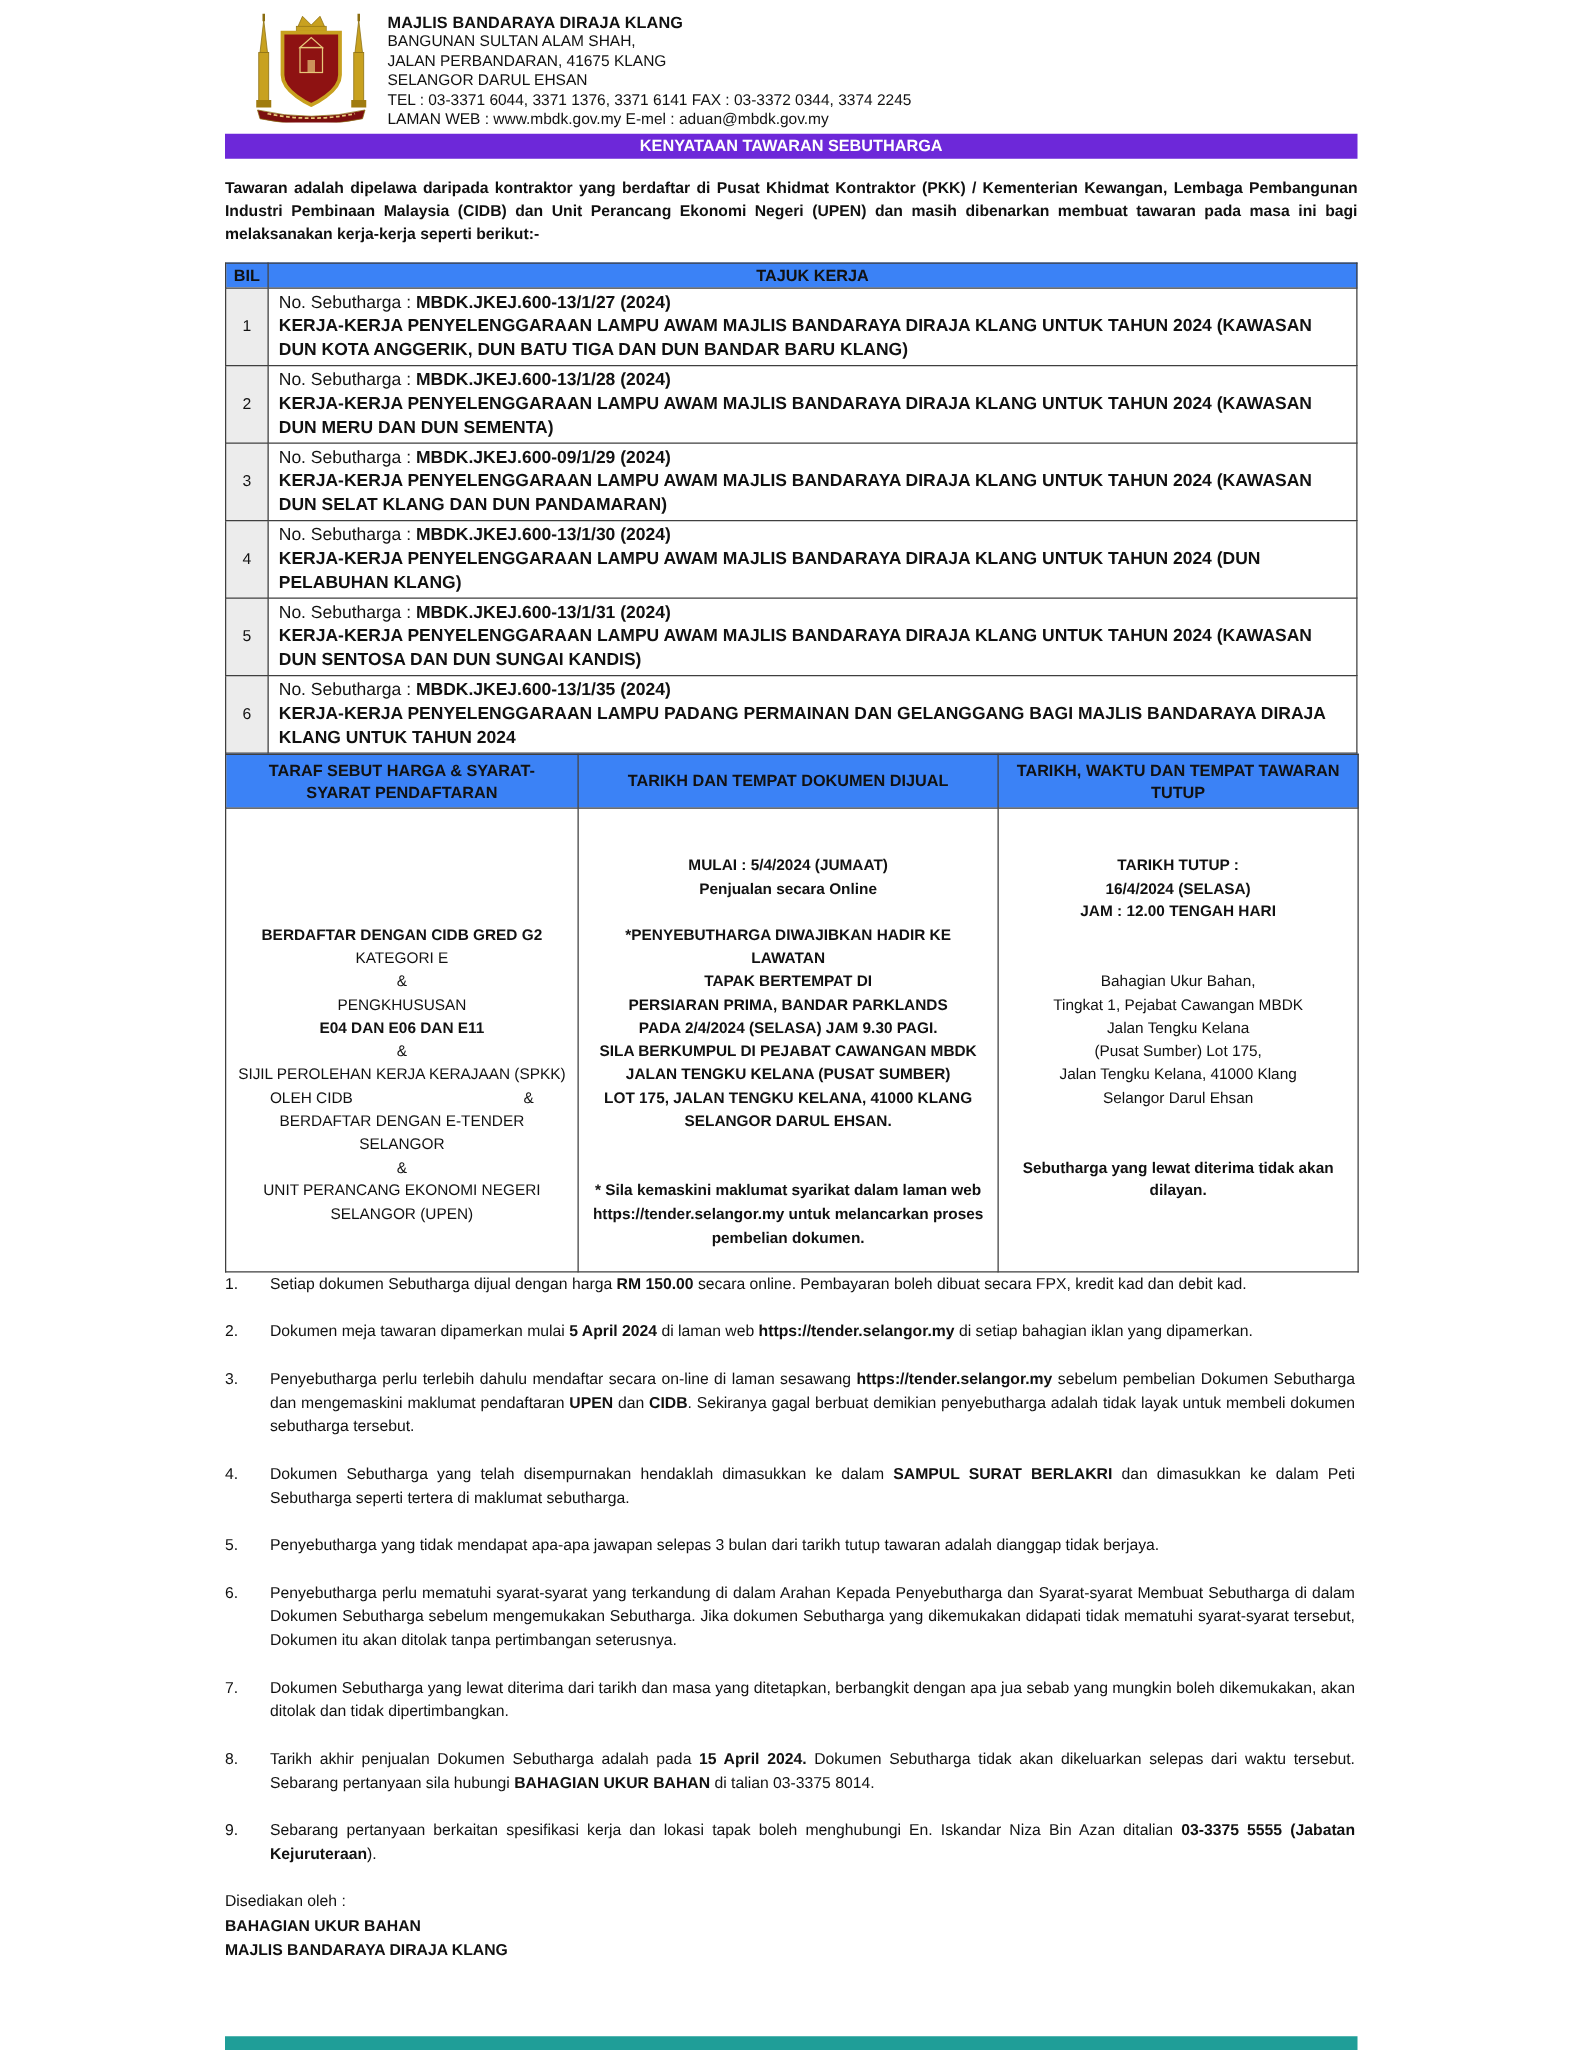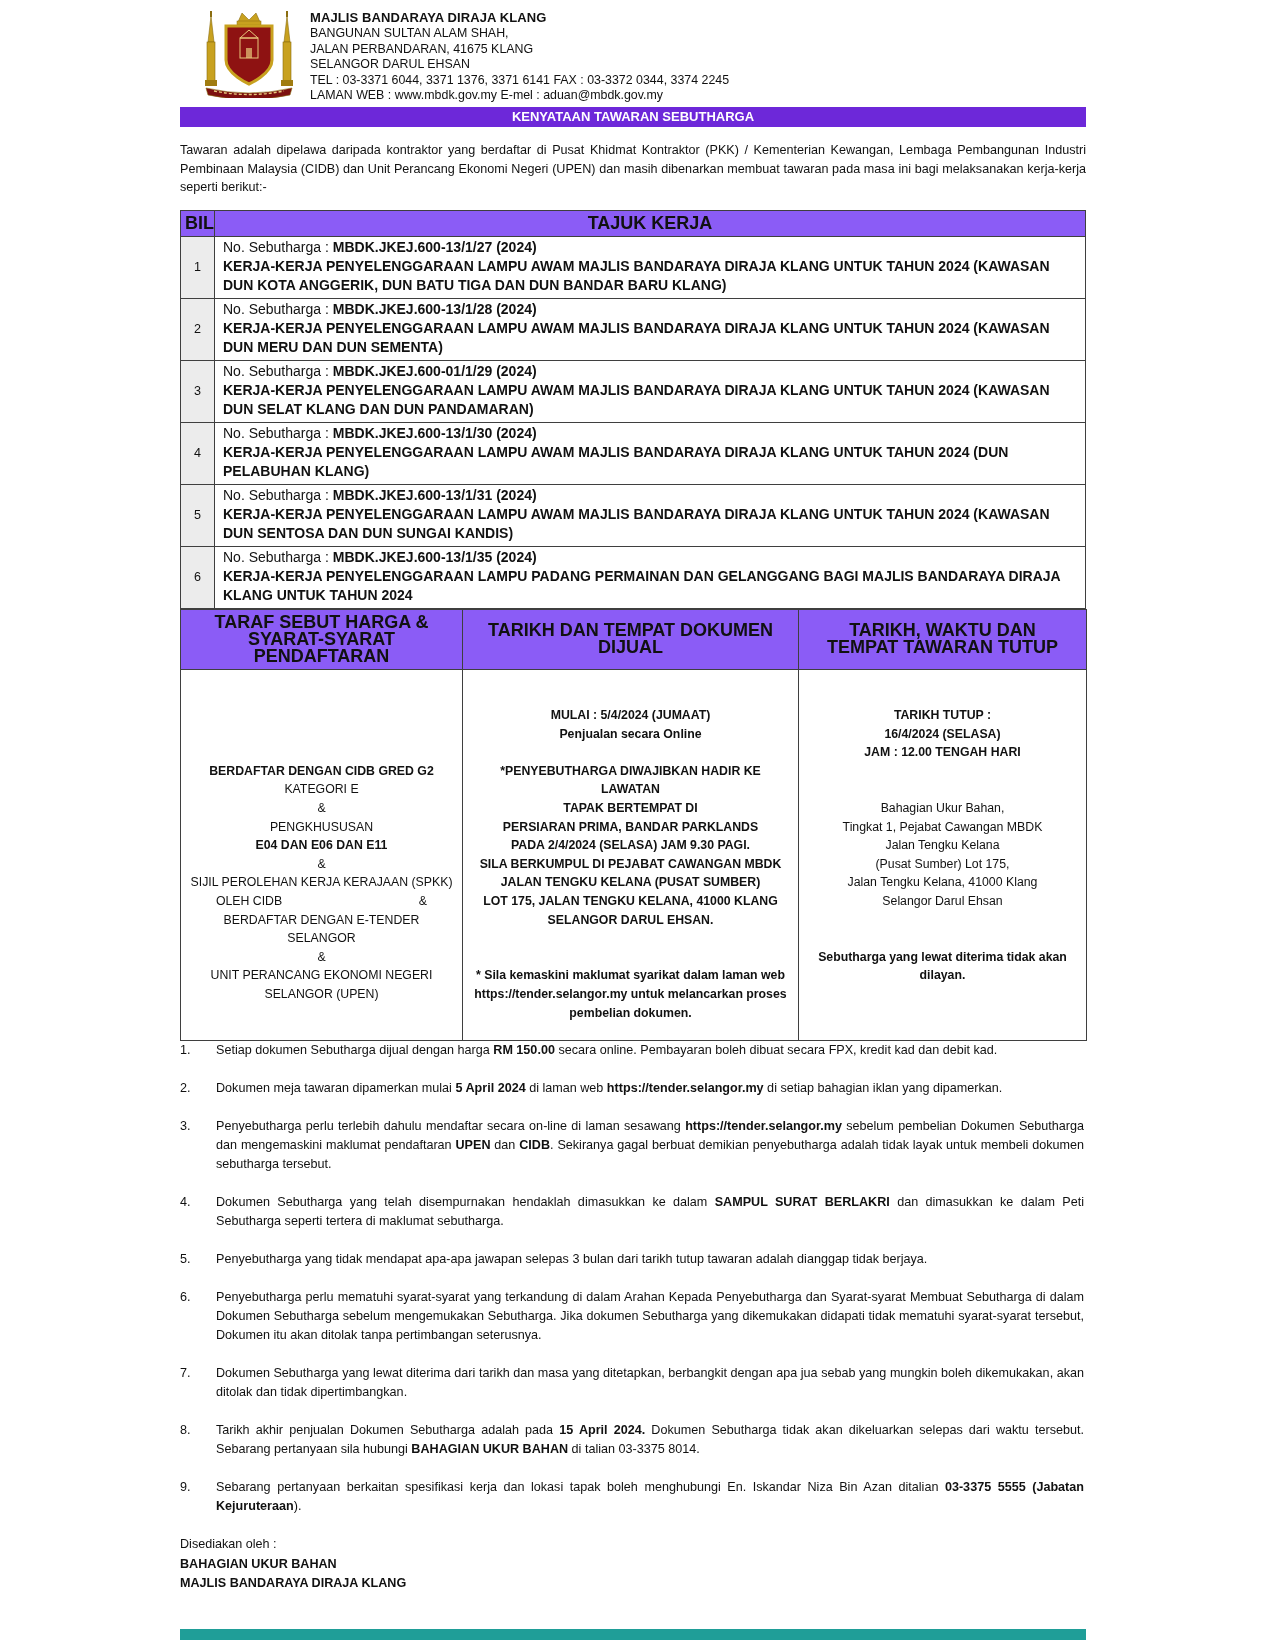--- a/index.html
+++ b/index.html
@@ -18,26 +18,26 @@
   .org-name { font-size:13px; font-weight:bold; letter-spacing:0.1px; line-height:16px; }
   .head-line { font-size:12.4px; line-height:15.6px; }
 
   
   .title-bar {
     margin-top:7px; background:#6d28d9; color:#fff; text-align:center;
     font-weight:bold; font-size:13px; padding:2px 0 3px;
   }
 
   
-  .intro { font-size:12.6px; line-height:18.5px; text-align:justify; margin:14px 0 13px; }
+  .intro { font-size:12.6px; line-height:18.5px; text-align:justify; margin:14px 0 13px;font-weight:bold; }
 
   
   table { border-collapse:collapse; width:100%; table-layout:fixed; }
   th, td { border:1px solid #3f3f3f; }
-  th { background:#8b5cf6; font-size:18px; font-weight:bold; text-align:center; vertical-align:middle; }
+  th { background:#3b82f6; font-size:13px; font-weight:bold; text-align:center; vertical-align:middle; }
 
   .jobs-table th { padding:2px 4px; }
   .jobs-table .col-bil { width:34px; }
   .jobs-table td.bil { background:#ececec; text-align:center; vertical-align:middle; font-size:12.6px; }
   .jobs-table td.job { padding:1px 10px 3px 8px; font-size:14px; line-height:19px; vertical-align:top; }
   .ref-line b { font-weight:bold; }
   .job-title { font-weight:bold; }
 
   .info-table { }
   .info-table th { padding:4px 14px; height:42px; line-height:17px; }
@@ -134,21 +134,21 @@
     <tr>
       <td class="bil">2</td>
       <td class="job">
         <div class="ref-line"><span>No. Sebutharga : </span><b>MBDK.JKEJ.600-13/1/28 (2024)</b></div>
         <div class="job-title">KERJA-KERJA PENYELENGGARAAN LAMPU AWAM MAJLIS BANDARAYA DIRAJA KLANG UNTUK TAHUN 2024 (KAWASAN DUN MERU DAN DUN SEMENTA)</div>
       </td>
     </tr>
     <tr>
       <td class="bil">3</td>
       <td class="job">
-        <div class="ref-line"><span>No. Sebutharga : </span><b>MBDK.JKEJ.600-01/1/29 (2024)</b></div>
+        <div class="ref-line"><span>No. Sebutharga : </span><b>MBDK.JKEJ.600-09/1/29 (2024)</b></div>
         <div class="job-title">KERJA-KERJA PENYELENGGARAAN LAMPU AWAM MAJLIS BANDARAYA DIRAJA KLANG UNTUK TAHUN 2024  (KAWASAN DUN SELAT KLANG DAN DUN PANDAMARAN)</div>
       </td>
     </tr>
     <tr>
       <td class="bil">4</td>
       <td class="job">
         <div class="ref-line"><span>No. Sebutharga : </span><b>MBDK.JKEJ.600-13/1/30 (2024)</b></div>
         <div class="job-title">KERJA-KERJA PENYELENGGARAAN LAMPU AWAM MAJLIS BANDARAYA DIRAJA KLANG UNTUK TAHUN 2024 (DUN PELABUHAN KLANG)</div>
       </td>
     </tr>

